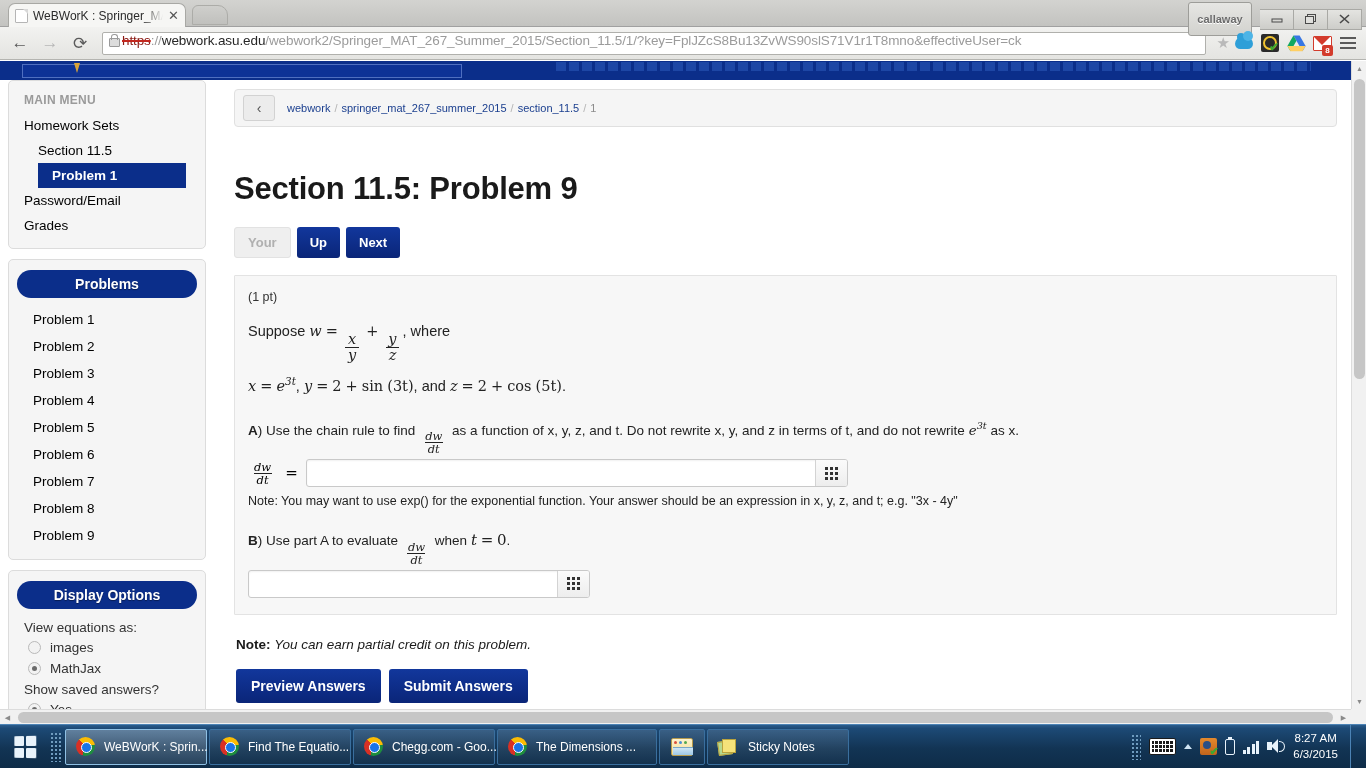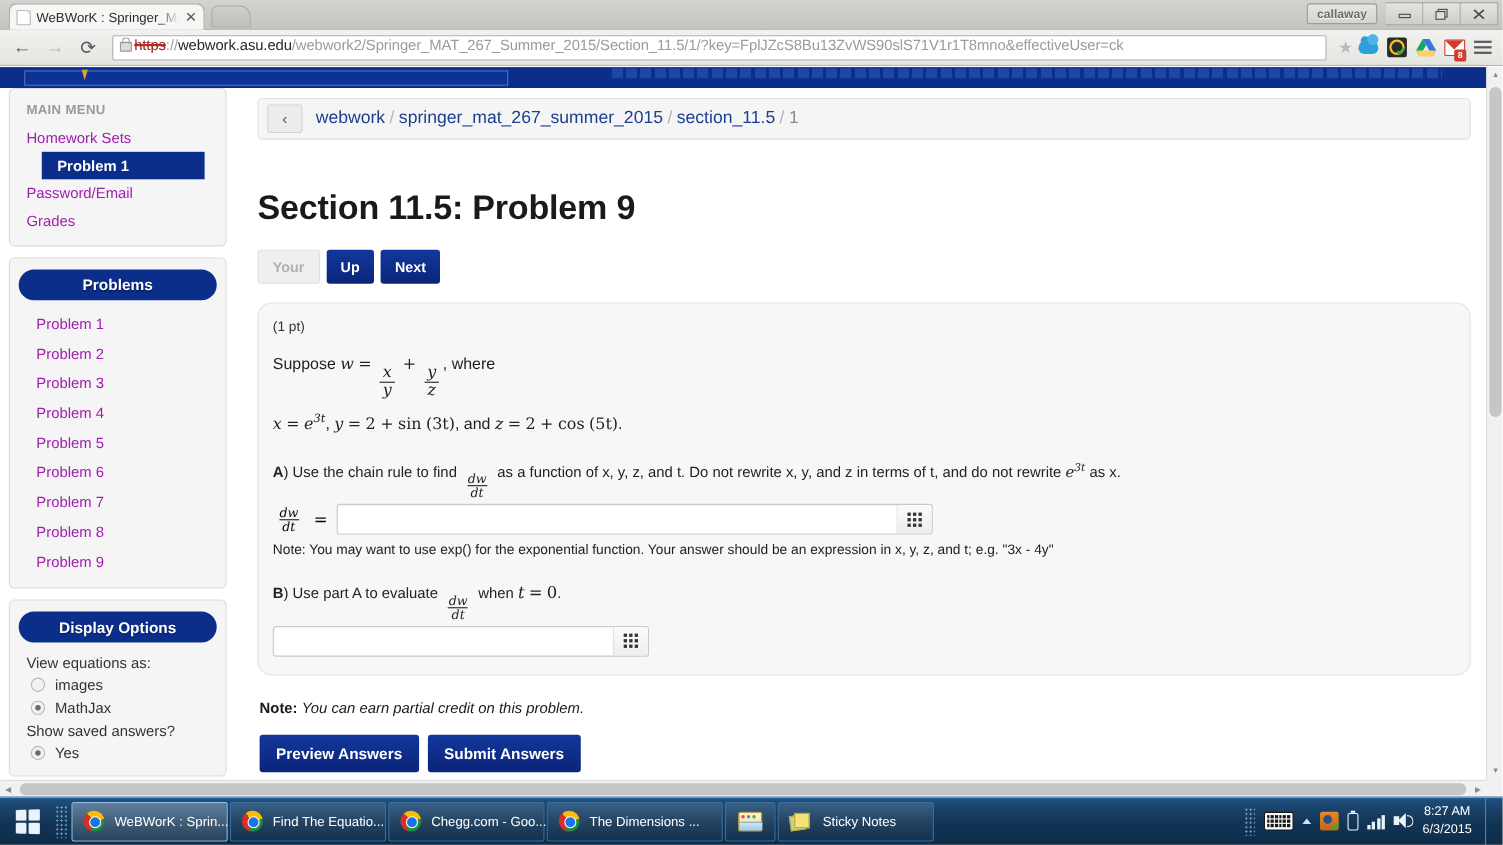--- a/index.html
+++ b/index.html
@@ -49,21 +49,21 @@
     width: 36px; height: 20px;
     background: linear-gradient(#cfcfcc,#c0c0bd);
     border: 1px solid #acaca8;
     border-radius: 6px 10px 0 0;
   }
   .win-btns {
     position: absolute; right: 4px; top: 2px;
     display: flex; align-items: center; gap: 0;
   }
   .user-chip {
-    height: 19px; min-width: 64px; margin-right: 8px;
+    height: 34px; min-width: 64px; margin-right: 8px;
     background: linear-gradient(#e6e6e3,#d2d2ce);
     border: 1px solid #9d9d99; border-radius: 3px;
     font-size: 11px; color: #6b6b6b; font-weight: bold;
     display: flex; align-items: center; justify-content: center;
     padding: 0 7px;
     text-shadow: 0 1px 0 #fff;
     text-align: right;
   }
   .wb {
     width: 34px; height: 21px;
@@ -191,21 +191,21 @@
   }
   .panel-title {
     background: #0b2e8a; color: #fff; font-weight: bold; font-size: 14px;
     text-align: center; border-radius: 16px; margin: 0 8px 8px;
     padding: 6px 0; text-shadow: 0 1px 1px rgba(0,0,0,.4);
   }
   .menu-head {
     font-size: 12px; font-weight: bold; color: #9a9a9a;
     letter-spacing: .3px; padding: 2px 0 6px 15px;
   }
-  .ml { display: block; font-size: 13.5px; color: #a21caf; padding: 5px 0 5px 15px; text-decoration: none; cursor: pointer; }
+  .ml { display: block; font-size: 13.5px; color: #000000; padding: 5px 0 5px 15px; text-decoration: none; cursor: pointer; }
   .ml.lvl2 { padding-left: 29px; }
   .ml.active {
     background: #0b2e8a; color: #fff; font-weight: bold;
     margin-left: 29px; padding-left: 14px; margin-right: 19px;
   }
   .plist .ml { padding: 6px 0 6px 24px; }
   .opt-label { font-size: 13.5px; color: #333; padding: 3px 0 2px 15px; }
   .radio-row { display: flex; align-items: center; gap: 9px; padding: 3px 0 3px 19px; }
   .radio {
     width: 13px; height: 13px; border-radius: 50%;
@@ -224,42 +224,42 @@
     background: #f5f5f5; border: 1px solid #e0e0e0; border-radius: 4px;
     height: 38px; display: flex; align-items: center; padding: 0 8px; gap: 12px;
     margin-top: 9px;
   }
   .crumb-back {
     width: 32px; height: 26px; background: #ececec;
     border: 1px solid #d2d2d2; border-radius: 3px;
     display: flex; align-items: center; justify-content: center;
     color: #555; font-size: 14px; cursor: pointer;
   }
-  .crumbs { font-size: 16px; color: #1b3f8f; }
+  .crumbs { font-size: 11px; color: #1b3f8f; }
   .crumbs .sep { color: #b5b5b5; margin: 0 4px; }
   .crumbs .cur { color: #8b8b8b; }
 
   h1.ptitle {
     font-size: 31px; font-weight: bold; color: #1a1a1a;
     margin: 44px 0 20px; letter-spacing: -.2px;
   }
   .navrow { display: flex; gap: 6px; margin-bottom: 17px; }
   .btn {
     border: none; border-radius: 3px; color: #fff;
     background: linear-gradient(#12379c,#0a2578);
     font-size: 13px; font-weight: bold; padding: 7px 13px;
     cursor: pointer; font-family: inherit;
   }
   .btn.ghost {
     background: #efefef; color: #b0b0b0;
     border: 1px solid #e2e2e2; cursor: default;
   }
 
   .problem-card {
-    background: #f7f7f7; border: 1px solid #e3e3e3; border-radius: 13px;
+    background: #f7f7f7; border: 1px solid #e3e3e3; border-radius: 1px;
     padding: 14px 13px 16px; position: relative;
   }
   .pts { font-size: 12.5px; color: #333; margin-bottom: 16px; }
   .mathtxt { font-size: 14px; color: #222; line-height: 1.55; }
   .m { font-family: "DejaVu Serif", serif; font-style: italic; }
   .mr { font-family: "DejaVu Serif", serif; font-style: normal; }
   .frac {
     display: inline-flex; flex-direction: column; align-items: center;
     vertical-align: -0.55em; margin: 0 3px; line-height: 1.05;
   }
@@ -517,20 +517,21 @@
       <div class="maa"></div>
     </div>
 
     <div class="page">
 
       <div class="sidebar">
 
         <div class="panel">
           <div class="menu-head">MAIN MENU</div>
           <a class="ml">Homework Sets</a>
+          <a class="ml lvl2">Section 11.5</a>
           <a class="ml active">Problem 1</a>
           <a class="ml">Password/Email</a>
           <a class="ml">Grades</a>
         </div>
 
         <div class="panel plist">
           <div class="panel-title">Problems</div>
           <a class="ml">Problem 1</a>
           <a class="ml">Problem 2</a>
           <a class="ml">Problem 3</a>

